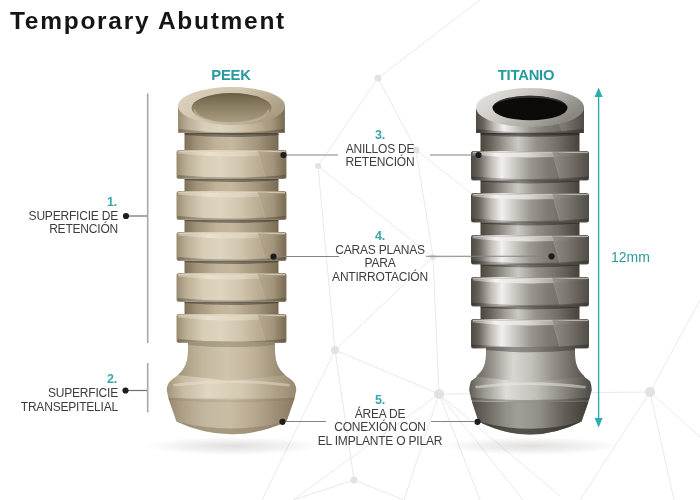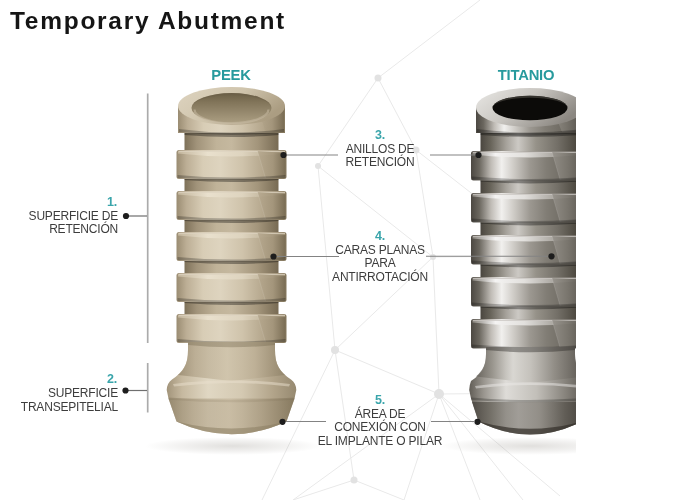--- a/index.html
+++ b/index.html
@@ -1,16 +1,16 @@
 <!DOCTYPE html>
 <html><head>
 <meta charset="utf-8">
 <style>
   html,body{margin:0;padding:0;background:#ffffff;}
-  #stage{position:relative;width:576px;height:500px;overflow:hidden;font-family:"Liberation Sans",sans-serif;}
+  #stage{position:relative;width:700px;height:500px;overflow:hidden;font-family:"Liberation Sans",sans-serif;}
 </style>
 </head>
 <body>
 <div id="stage">
 <svg width="700" height="500" viewBox="0 0 700 500">
 <defs>
 
   <linearGradient id="pkBand" x1="0" y1="0" x2="1" y2="0">
     <stop offset="0" stop-color="#9a8c72"></stop>
           <stop offset="0.09" stop-color="#bcae95"></stop>

